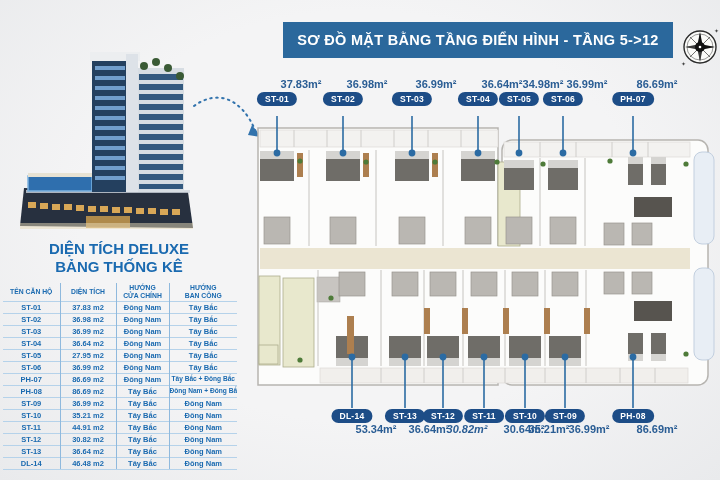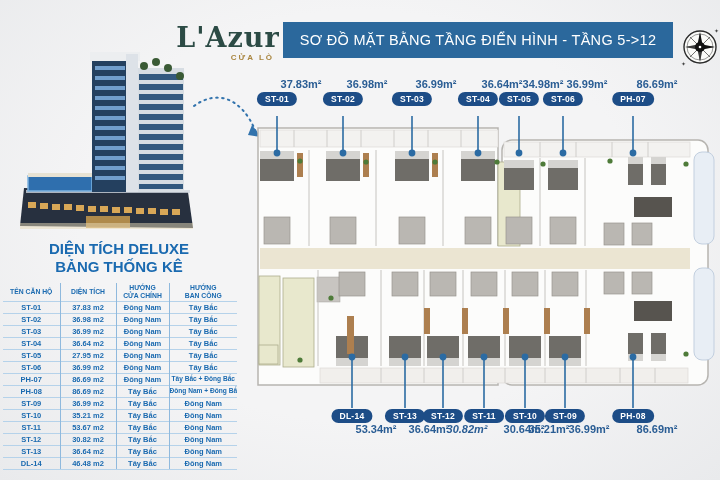--- a/index.html
+++ b/index.html
@@ -2,21 +2,21 @@
 <html><head>
 <meta charset="utf-8">
 <style>
   html,body{margin:0;padding:0;}
   #stage{position:relative;width:720px;height:480px;overflow:hidden;
     background:radial-gradient(ellipse at 50% 45%, #f4f4f5 55%, #e9eaec 100%);
     font-family:"Liberation Sans", sans-serif;}
   
   .banner{position:absolute;left:283px;top:22px;width:390px;height:36px;background:#2b689c;
     display:flex;align-items:center;justify-content:center;}
-  .banner span{color:#ffffff;font-size:14.5px;font-weight:normal;letter-spacing:.3px;white-space:nowrap;}
+  .banner span{color:#ffffff;font-size:14.5px;font-weight:bold;letter-spacing:.3px;white-space:nowrap;}
   
   .logo{position:absolute;left:168px;top:24px;width:120px;text-align:center;}
   .logo .nm{font-family:"DejaVu Serif", serif;font-weight:bold;font-size:27px;color:#2c4b45;letter-spacing:1px;line-height:1;}
   .logo .loc{font-size:8px;font-weight:bold;color:#a9853f;letter-spacing:2px;text-align:right;padding-right:14px;margin-top:2px;}
   
   .stats-title{position:absolute;left:10px;top:240px;width:218px;text-align:center;color:#1a6ab0;
     font-size:15px;font-weight:bold;line-height:1.2;}
   table.stats{position:absolute;left:3px;top:283px;width:234px;border-collapse:collapse;table-layout:fixed;}
   table.stats th{font-size:6.8px;font-weight:bold;color:#1a6ab0;white-space:pre-line;line-height:1.15;
     padding:1px 0;vertical-align:middle;}
@@ -108,24 +108,20 @@
           <circle cx="164" cy="56" r="4"></circle>
       </g>
     </g>
   </svg>
 
   <svg style="left:186px;top:88px" width="82" height="54" viewBox="0 0 82 54">
     <path d="M8,18 C 30,2 55,8 70,44" fill="none" stroke="#3273ad" stroke-width="2" stroke-dasharray="1.5,4.5" stroke-linecap="round"></path>
     <polygon points="66,37 75,49 62,47" fill="#3273ad"></polygon>
   </svg>
 
-  <div class="logo">
-    <div class="nm">L'Azur</div>
-    <div class="loc">CỬA LÒ</div>
-  </div>
 
   <div class="banner">
     <span>SƠ ĐỒ MẶT BẰNG TẦNG ĐIỂN HÌNH - TẦNG 5-&gt;12</span>
   </div>
 
   <svg style="left:681px;top:28px" width="38" height="38" viewBox="0 0 38 38">
     <circle cx="19" cy="19" r="16" fill="#fbfbf9" stroke="#2a2a2a" stroke-width="1.4"></circle>
     <circle cx="19" cy="19" r="13" fill="none" stroke="#555" stroke-width=".6"></circle>
     <g stroke="#333" stroke-width=".7">
       <line x1="9" y1="9" x2="29" y2="29"></line>
@@ -223,21 +219,21 @@
           <td>Đông Nam</td>
         </tr>
         <tr>
           <td>ST-10</td>
           <td>35.21 m2</td>
           <td>Tây Bắc</td>
           <td>Đông Nam</td>
         </tr>
         <tr>
           <td>ST-11</td>
-          <td>53.67 m2</td>
+          <td>44.91 m2</td>
           <td>Tây Bắc</td>
           <td>Đông Nam</td>
         </tr>
         <tr>
           <td>ST-12</td>
           <td>30.82 m2</td>
           <td>Tây Bắc</td>
           <td>Đông Nam</td>
         </tr>
         <tr>

